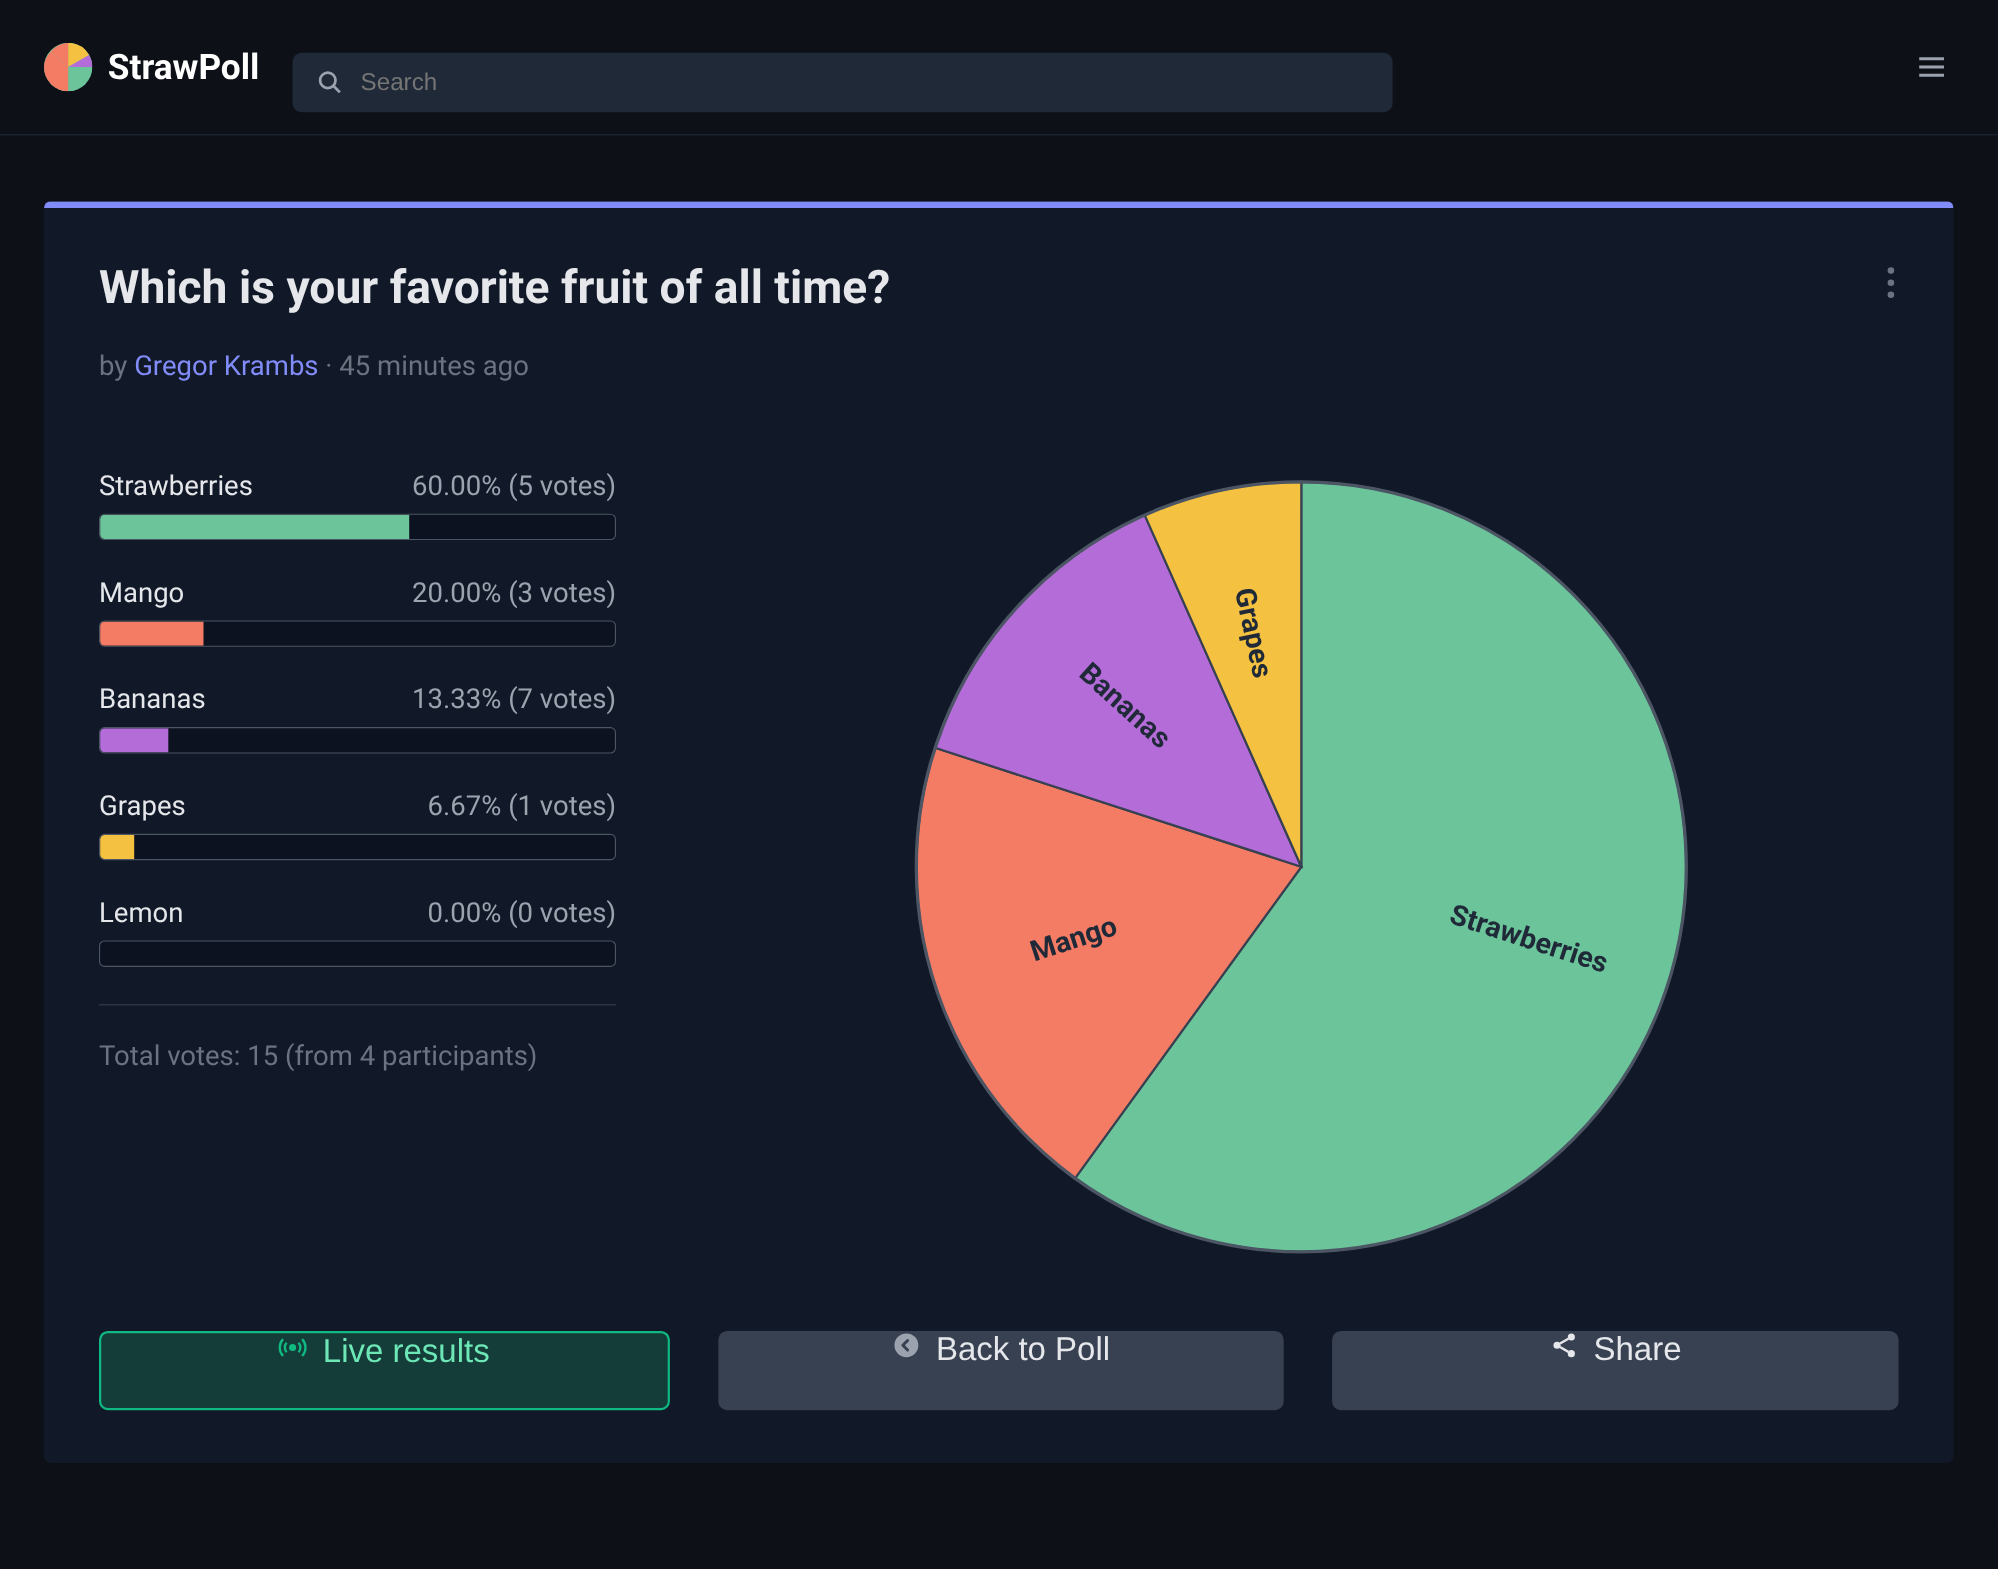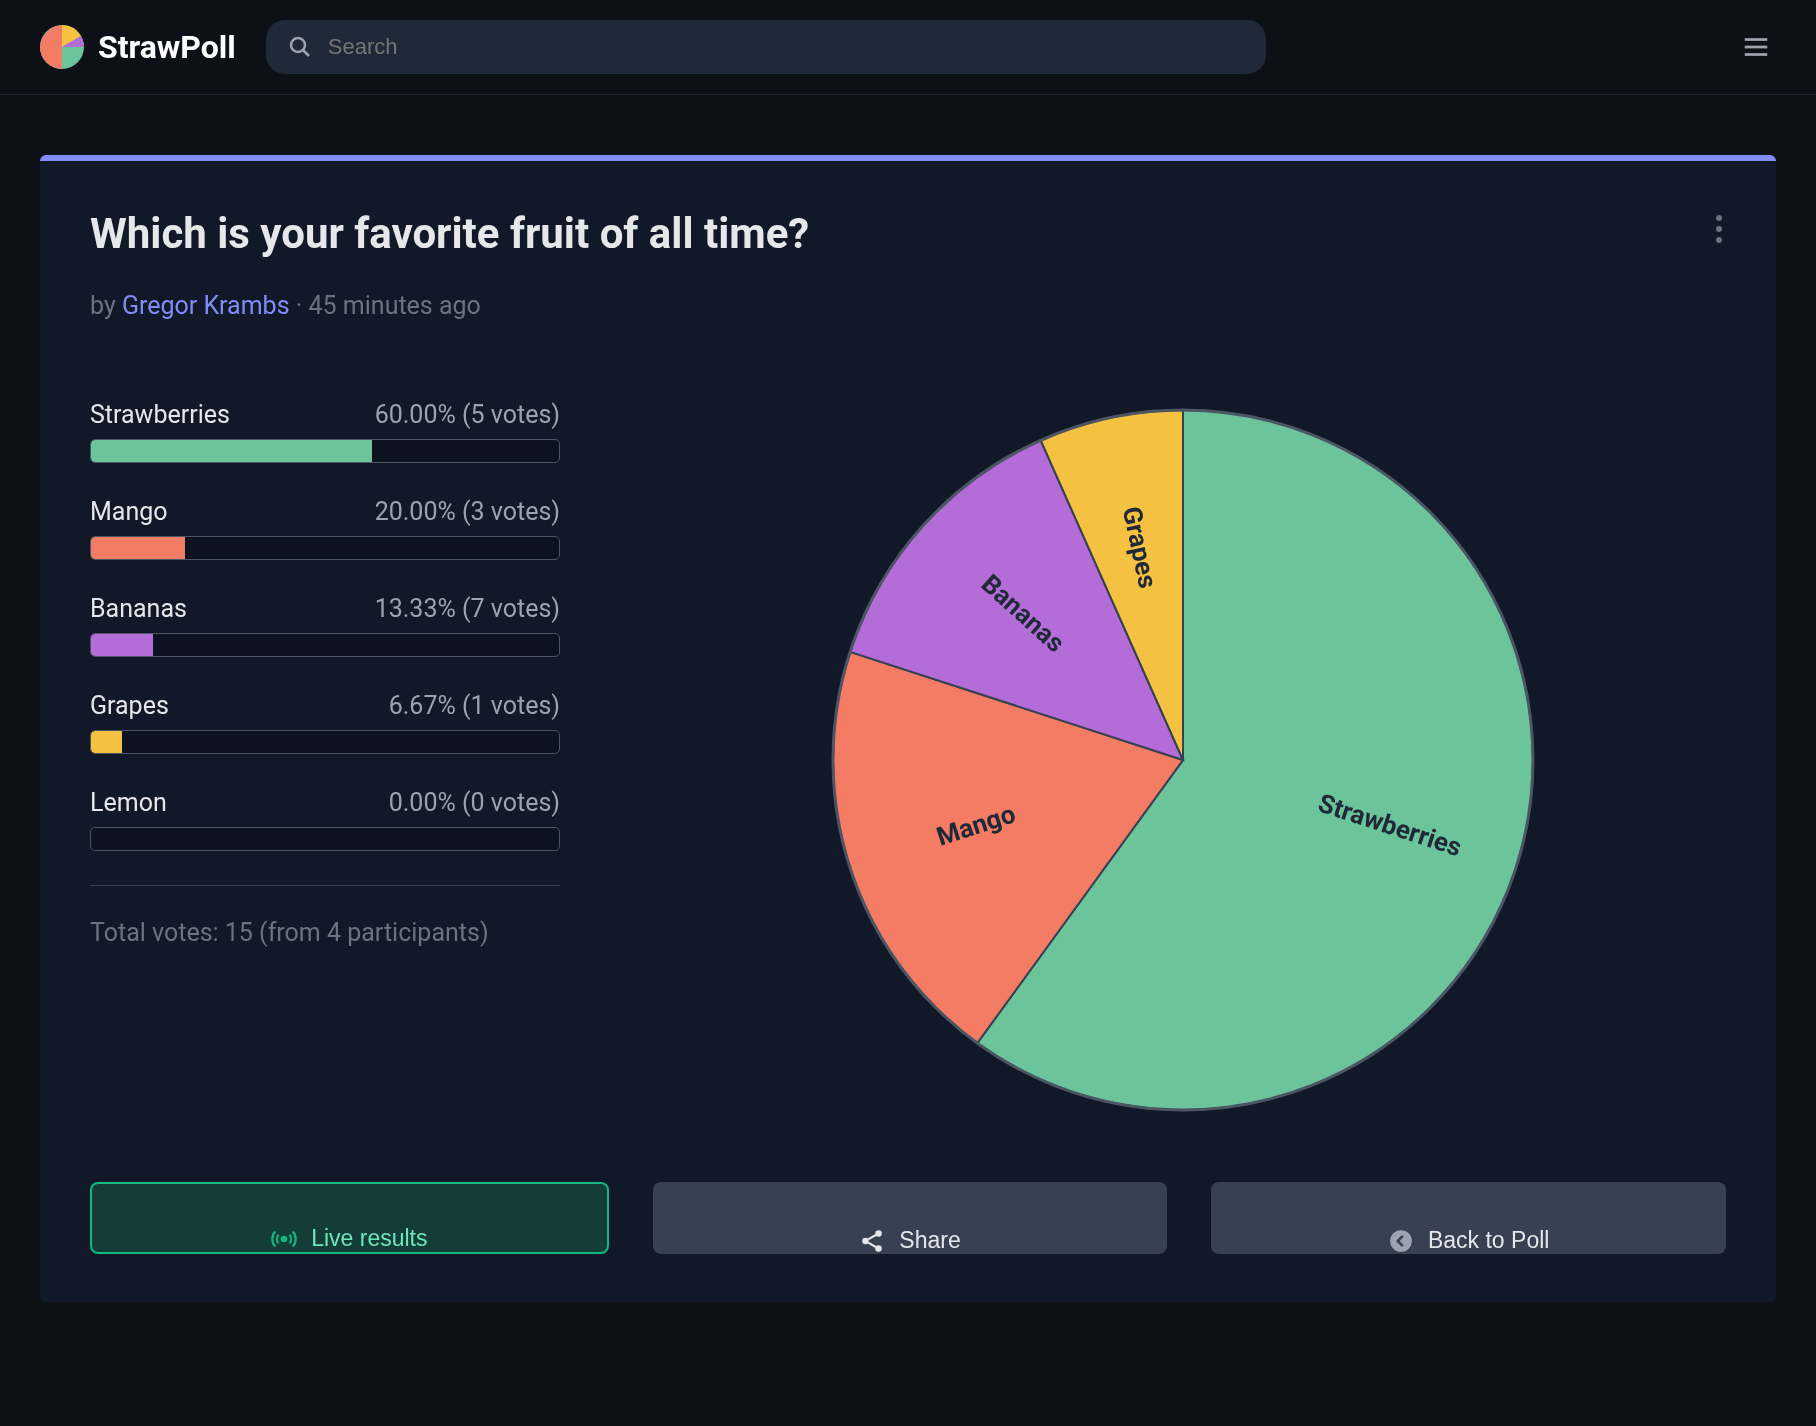--- a/index.html
+++ b/index.html
@@ -18,25 +18,26 @@
       gap: 30px;
       justify-content: space-between;
     }
     .logo-wrap { display: flex; align-items: center; gap: 14px; }
     .logo-icon { width: 44px; height: 44px; }
     .logo-text { font-size: 32px; font-weight: 700; color: #fff; }
     .search-bar {
       flex: 1;
       max-width: 1000px;
       background: #1f2937;
-      border-radius: 19px;
+      border-radius: 8px;
       display: flex;
       align-items: center;
       padding: 14px 22px;
       gap: 16px;
+      margin-top: 28px;
     }
     .search-icon { width: 24px; height: 24px; color: #9ca3af; }
     .search-input {
       background: transparent;
       border: none;
       outline: none;
       color: #9ca3af;
       font-size: 22px;
       flex: 1;
     }
@@ -130,24 +131,24 @@
 
     .btn-row {
       display: flex;
       gap: 44px;
       margin-top: 58px;
     }
     .btn {
       flex: 1;
       height: 72px;
       border-radius: 8px;
-      font-size: 23px;
+      font-size: 30px;
       font-weight: 500;
       display: flex;
-      align-items: flex-end;
+      align-items: flex-start;
       justify-content: center;
       gap: 14px;
       cursor: pointer;
       border: none;
     }
     .btn-live {
       background: #143d3a;
       border: 2px solid #10b981;
       color: #6ee7b7;
     }
@@ -282,32 +283,32 @@
         <svg viewBox="0 0 24 24" fill="none" stroke="currentColor" stroke-width="2" class="live-icon">
           <circle cx="12" cy="12" r="2" fill="currentColor"></circle>
           <path d="M7 8 a6 6 0 0 0 0 8"></path>
           <path d="M17 8 a6 6 0 0 1 0 8"></path>
           <path d="M4 5 a10 10 0 0 0 0 14"></path>
           <path d="M20 5 a10 10 0 0 1 0 14"></path>
         </svg>
         <span>Live results</span>
       </button>
       <button class="btn btn-grey">
+        <svg viewBox="0 0 24 24">
+          <circle cx="12" cy="12" r="10" fill="#9ca3af"></circle>
+          <path d="M13 8 L9 12 L13 16" stroke="#374151" stroke-width="2.5" fill="none" stroke-linecap="round" stroke-linejoin="round"></path>
+        </svg>
+        <span>Back to Poll</span>
+      </button>
+      <button class="btn btn-grey">
         <svg viewBox="0 0 24 24" fill="#e5e7eb">
           <circle cx="18" cy="5" r="3"></circle>
           <circle cx="6" cy="12" r="3"></circle>
           <circle cx="18" cy="19" r="3"></circle>
           <line x1="8.5" y1="10.5" x2="15.5" y2="6.5" stroke="#e5e7eb" stroke-width="2"></line>
           <line x1="8.5" y1="13.5" x2="15.5" y2="17.5" stroke="#e5e7eb" stroke-width="2"></line>
         </svg>
         <span>Share</span>
       </button>
-      <button class="btn btn-grey">
-        <svg viewBox="0 0 24 24">
-          <circle cx="12" cy="12" r="10" fill="#9ca3af"></circle>
-          <path d="M13 8 L9 12 L13 16" stroke="#374151" stroke-width="2.5" fill="none" stroke-linecap="round" stroke-linejoin="round"></path>
-        </svg>
-        <span>Back to Poll</span>
-      </button>
     </div>
 
   </div>
 </div>
 
 </body></html>

